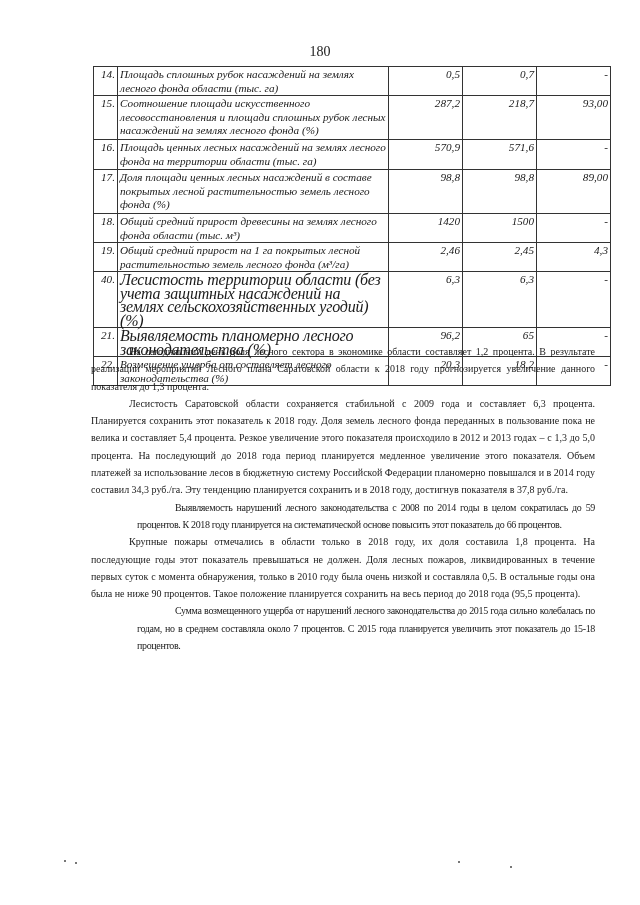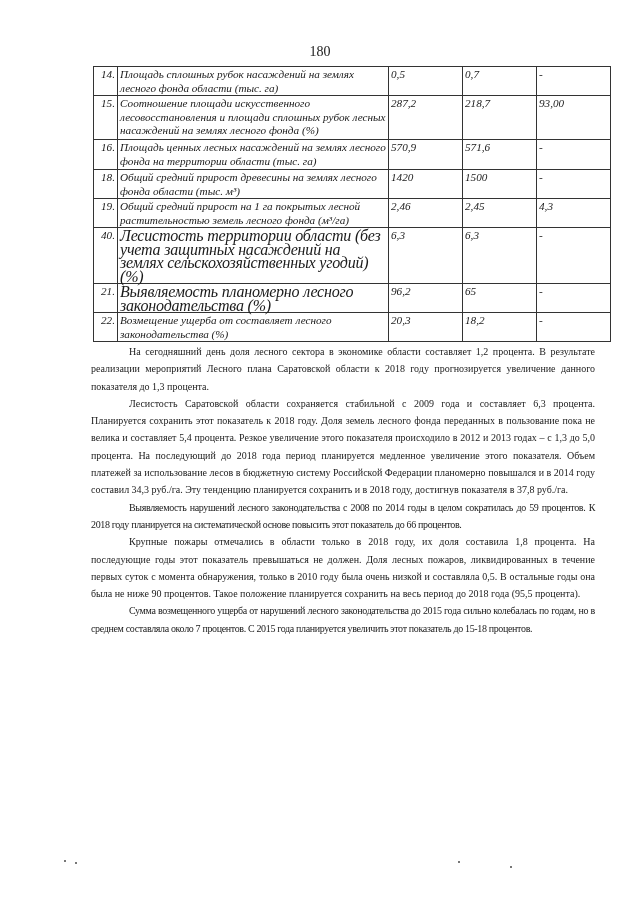--- a/index.html
+++ b/index.html
@@ -5,26 +5,26 @@
   html, body { margin: 0; padding: 0; background: #ffffff; }
   body { width: 640px; height: 905px; position: relative; overflow: hidden;
          font-family: "Liberation Serif", serif; color: #1a1a1a; }
   .page-num { position: absolute; top: 44px; left: 0; width: 640px; text-align: center;
               font-size: 14px; }
   table.data { position: absolute; top: 66px; left: 93px; border-collapse: collapse;
                font-size: 11.2px; line-height: 13.5px; font-style: italic; }
   table.data td { border: 1px solid #333; vertical-align: top; padding: 1px 2px 0 2px; }
   td.num { width: 19px; text-align: right; padding-right: 3px; }
   td.txt { width: 266px; }
-  td.v { width: 69px; text-align: left; }
+  td.v { width: 69px; text-align: right; }
   td.small { font-size: 16px; letter-spacing: -0.2px; }
   .body-text { position: absolute; top: 343px; left: 91px; width: 504px;
                font-size: 10px; line-height: 17.3px; text-align: justify; }
   .body-text p { margin: 0; text-indent: 38px; }
-  .body-text p.cond { letter-spacing: -0.35px; }
+  .body-text p.cond { letter-spacing: -0.35px; margin-left: 46px; }
   .spec { position: absolute; width: 2px; height: 2px; background: #777; }
 </style>
 </head>
 <body>
 
 <div class="page-num">180</div>
 
 <table class="data">
   <tbody>
     <tr style="height:24px">
@@ -40,20 +40,27 @@
       <td class="v">287,2</td>
       <td class="v">218,7</td>
       <td class="v">93,00</td>
     </tr>
     <tr style="height:30px">
       <td class="num">16.</td>
       <td class="txt">Площадь ценных лесных насаждений на землях лесного фонда на территории области (тыс. га)</td>
       <td class="v">570,9</td>
       <td class="v">571,6</td>
       <td class="v">-</td>
+    </tr>
+    <tr style="height:44px">
+      <td class="num">17.</td>
+      <td class="txt">Доля площади ценных лесных насаждений в составе покрытых лесной растительностью земель лесного фонда (%)</td>
+      <td class="v">98,8</td>
+      <td class="v">98,8</td>
+      <td class="v">89,00</td>
     </tr>
     <tr style="height:28px">
       <td class="num">18.</td>
       <td class="txt">Общий средний прирост древесины на землях лесного фонда области (тыс. м³)</td>
       <td class="v">1420</td>
       <td class="v">1500</td>
       <td class="v">-</td>
     </tr>
     <tr style="height:26px">
       <td class="num">19.</td>

